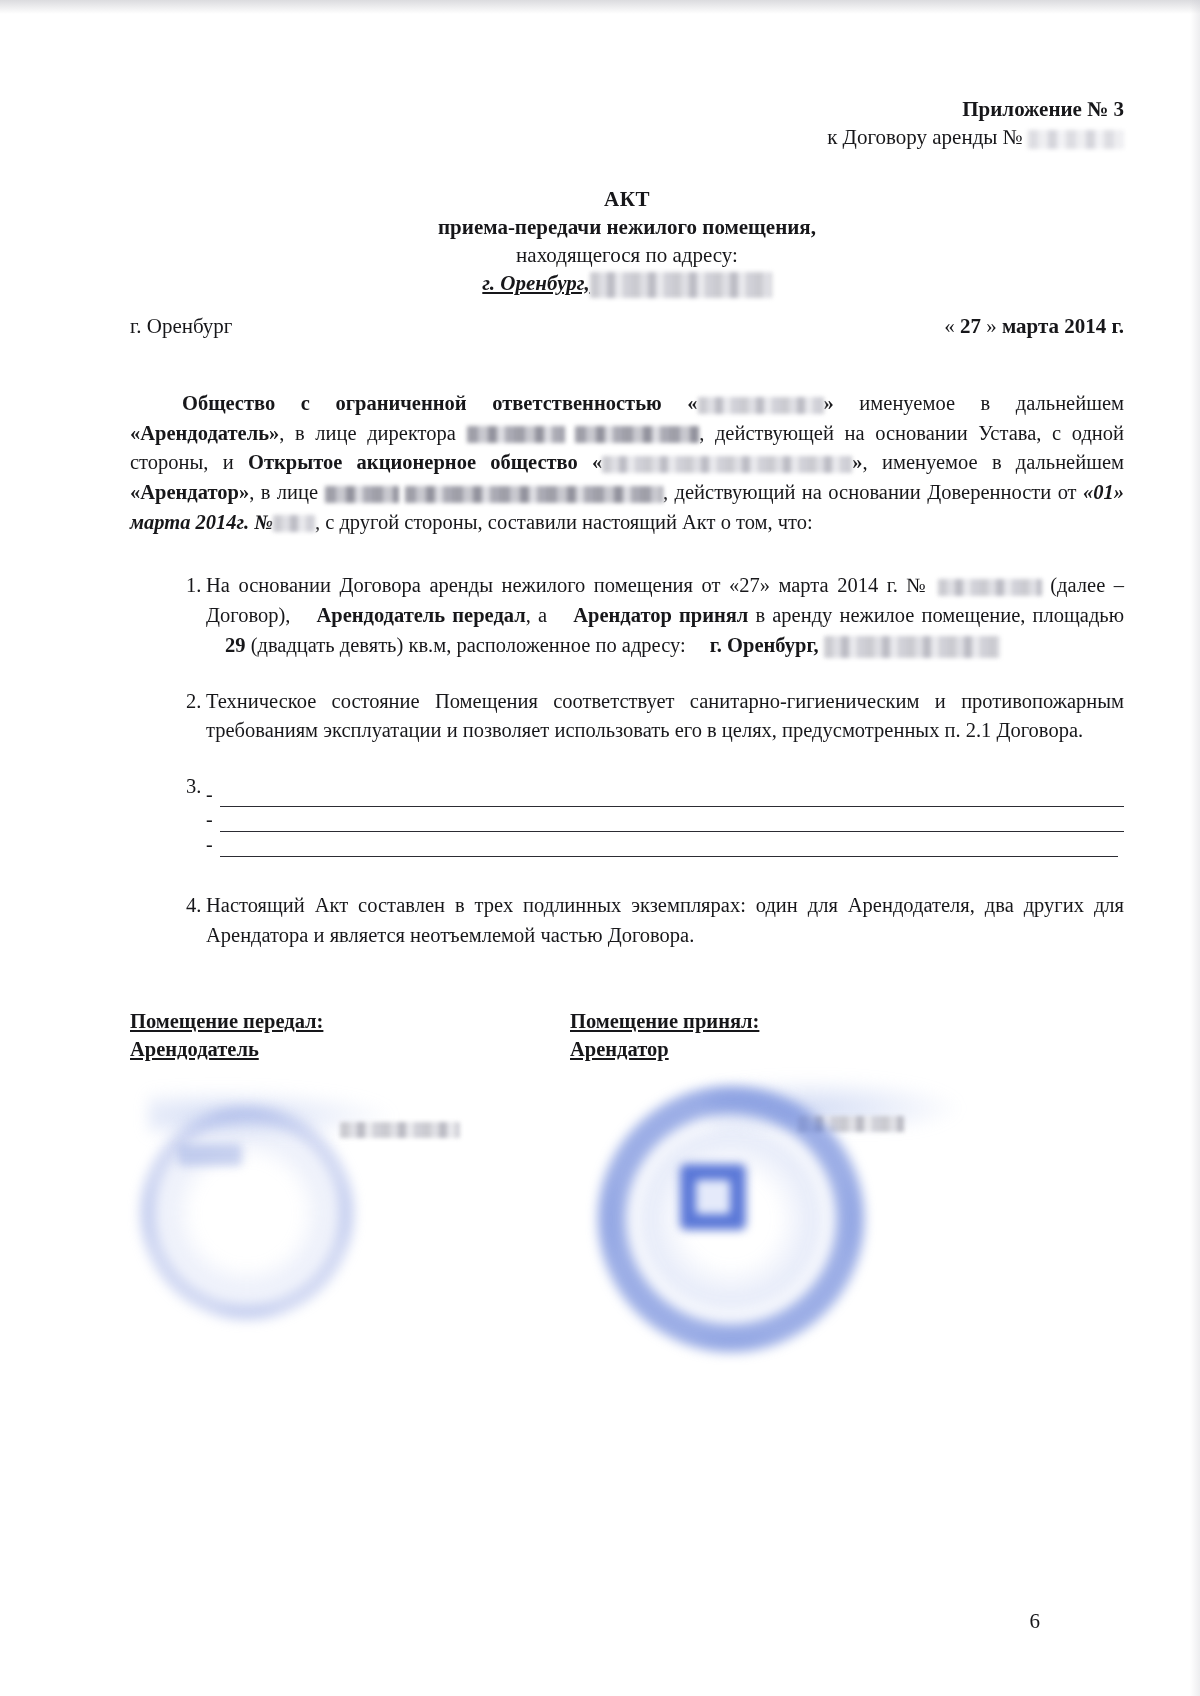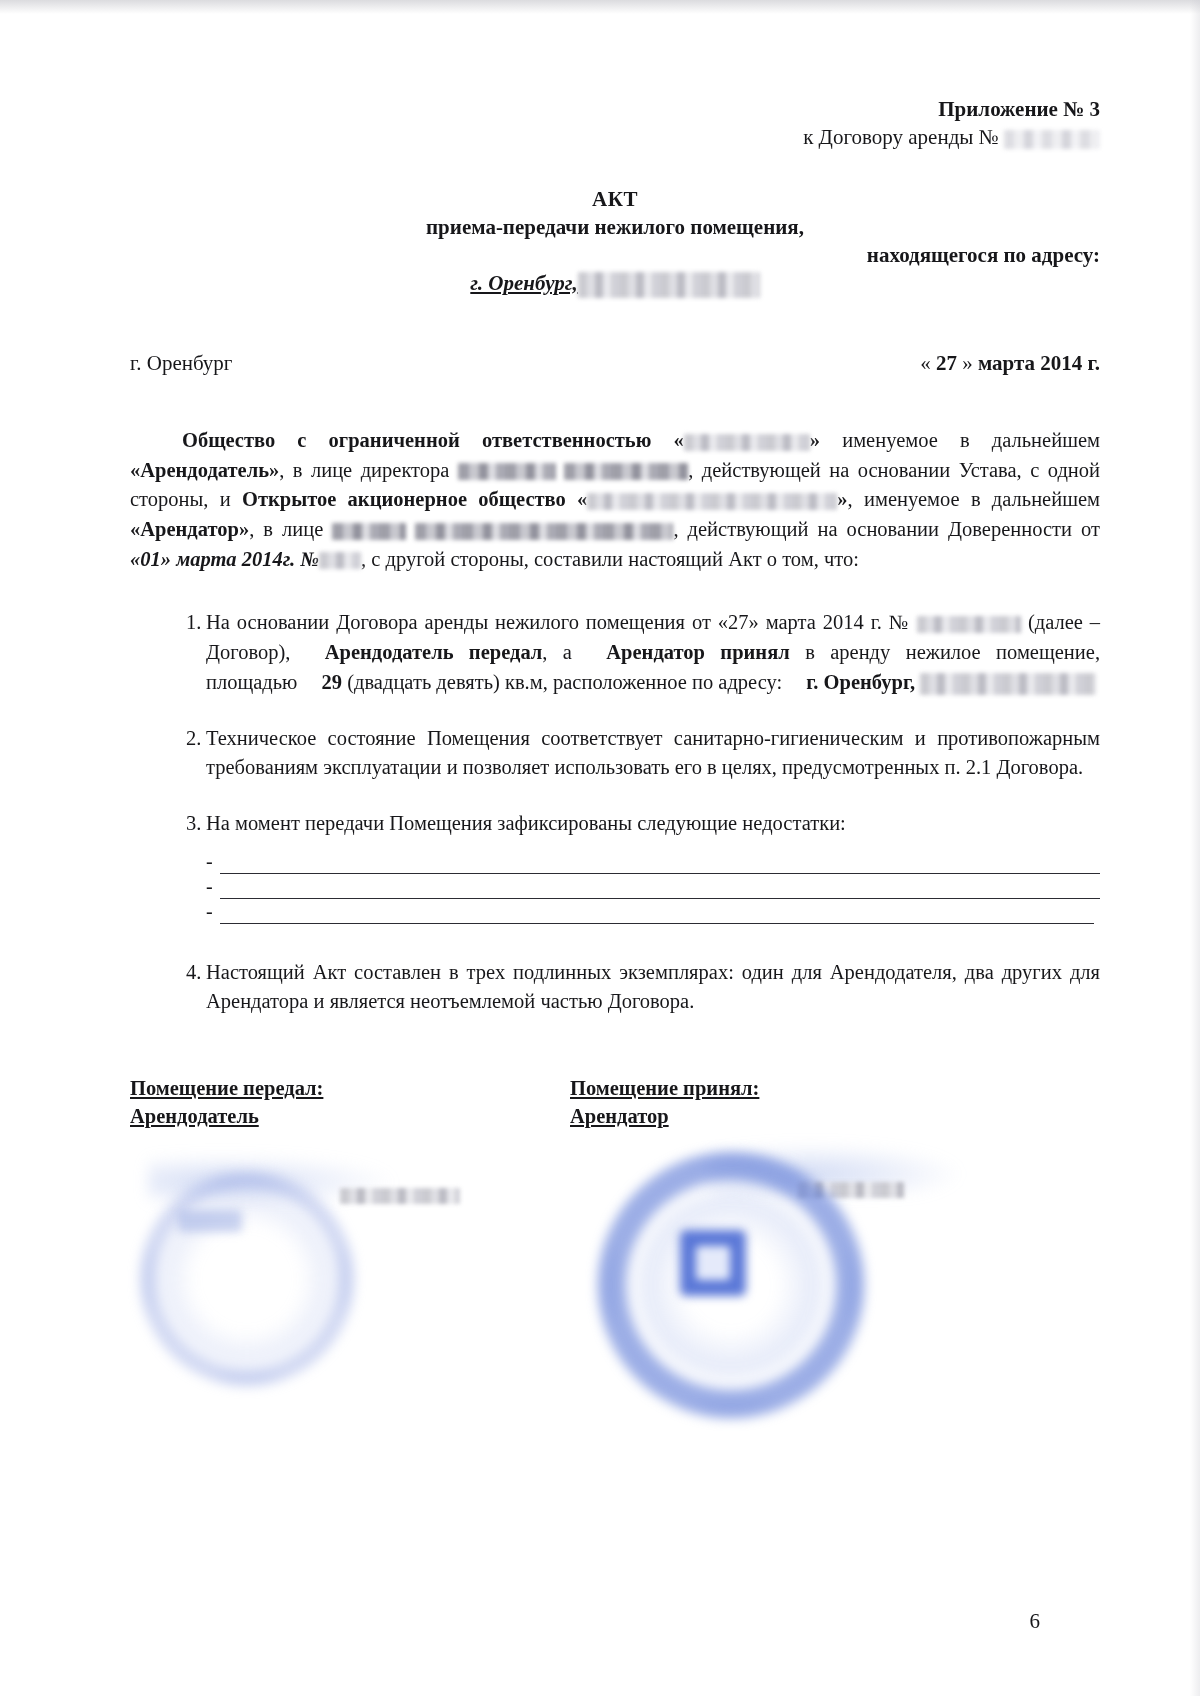--- a/index.html
+++ b/index.html
@@ -14,21 +14,21 @@
     color: #17171a;
     position: relative;
     overflow: hidden;
   }
 
   .page {
     position: relative;
     width: 1200px;
     height: 1696px;
     box-sizing: border-box;
-    padding: 96px 100px 40px 130px;
+    padding: 96px 76px 40px 130px;
   }
 
   
   .redact {
     display: inline-block;
     vertical-align: middle;
     height: 17px;
     background:
       repeating-linear-gradient(90deg,
         #c9c9cf 0px, #c9c9cf 9px,
@@ -66,25 +66,25 @@
     margin-bottom: 34px;
   }
   .doc-header .ln { white-space: nowrap; }
   .doc-header b { font-weight: bold; }
 
   
   .title-block {
     text-align: center;
     font-size: 21px;
     line-height: 1.33;
-    margin-bottom: 53px;
+    margin-bottom: 16px;
   }
   .title-block .t1 { font-weight: bold; letter-spacing: .5px; }
   .title-block .t2 { font-weight: bold; }
-  .title-block .t3 { font-weight: bold; text-align: right; }
+  .title-block .t3 { font-weight: normal; }
   .title-block .t4 {
     font-weight: bold;
     font-style: italic;
   }
   .title-block .t4 .u { text-decoration: underline; }
 
   
   .citydate {
     display: flex;
     justify-content: space-between;
@@ -328,21 +328,20 @@
   </div>
 
   <div class="clause">
     <div class="num">2.</div>
     <div class="body">Техническое состояние Помещения соответствует санитарно-гигиеническим и противопожарным требованиям эксплуатации и позволяет использовать его в целях, предусмотренных п. 2.1 Договора.</div>
   </div>
 
   <div class="clause">
     <div class="num">3.</div>
     <div class="body nojust">
-      <span>На момент передачи Помещения зафиксированы следующие недостатки:</span>
       <div class="defects">
         <div class="defect-row">
           <span class="dash">-</span>
           <span class="rule"></span>
         </div>
         <div class="defect-row">
           <span class="dash">-</span>
           <span class="rule"></span>
         </div>
         <div class="defect-row short">

